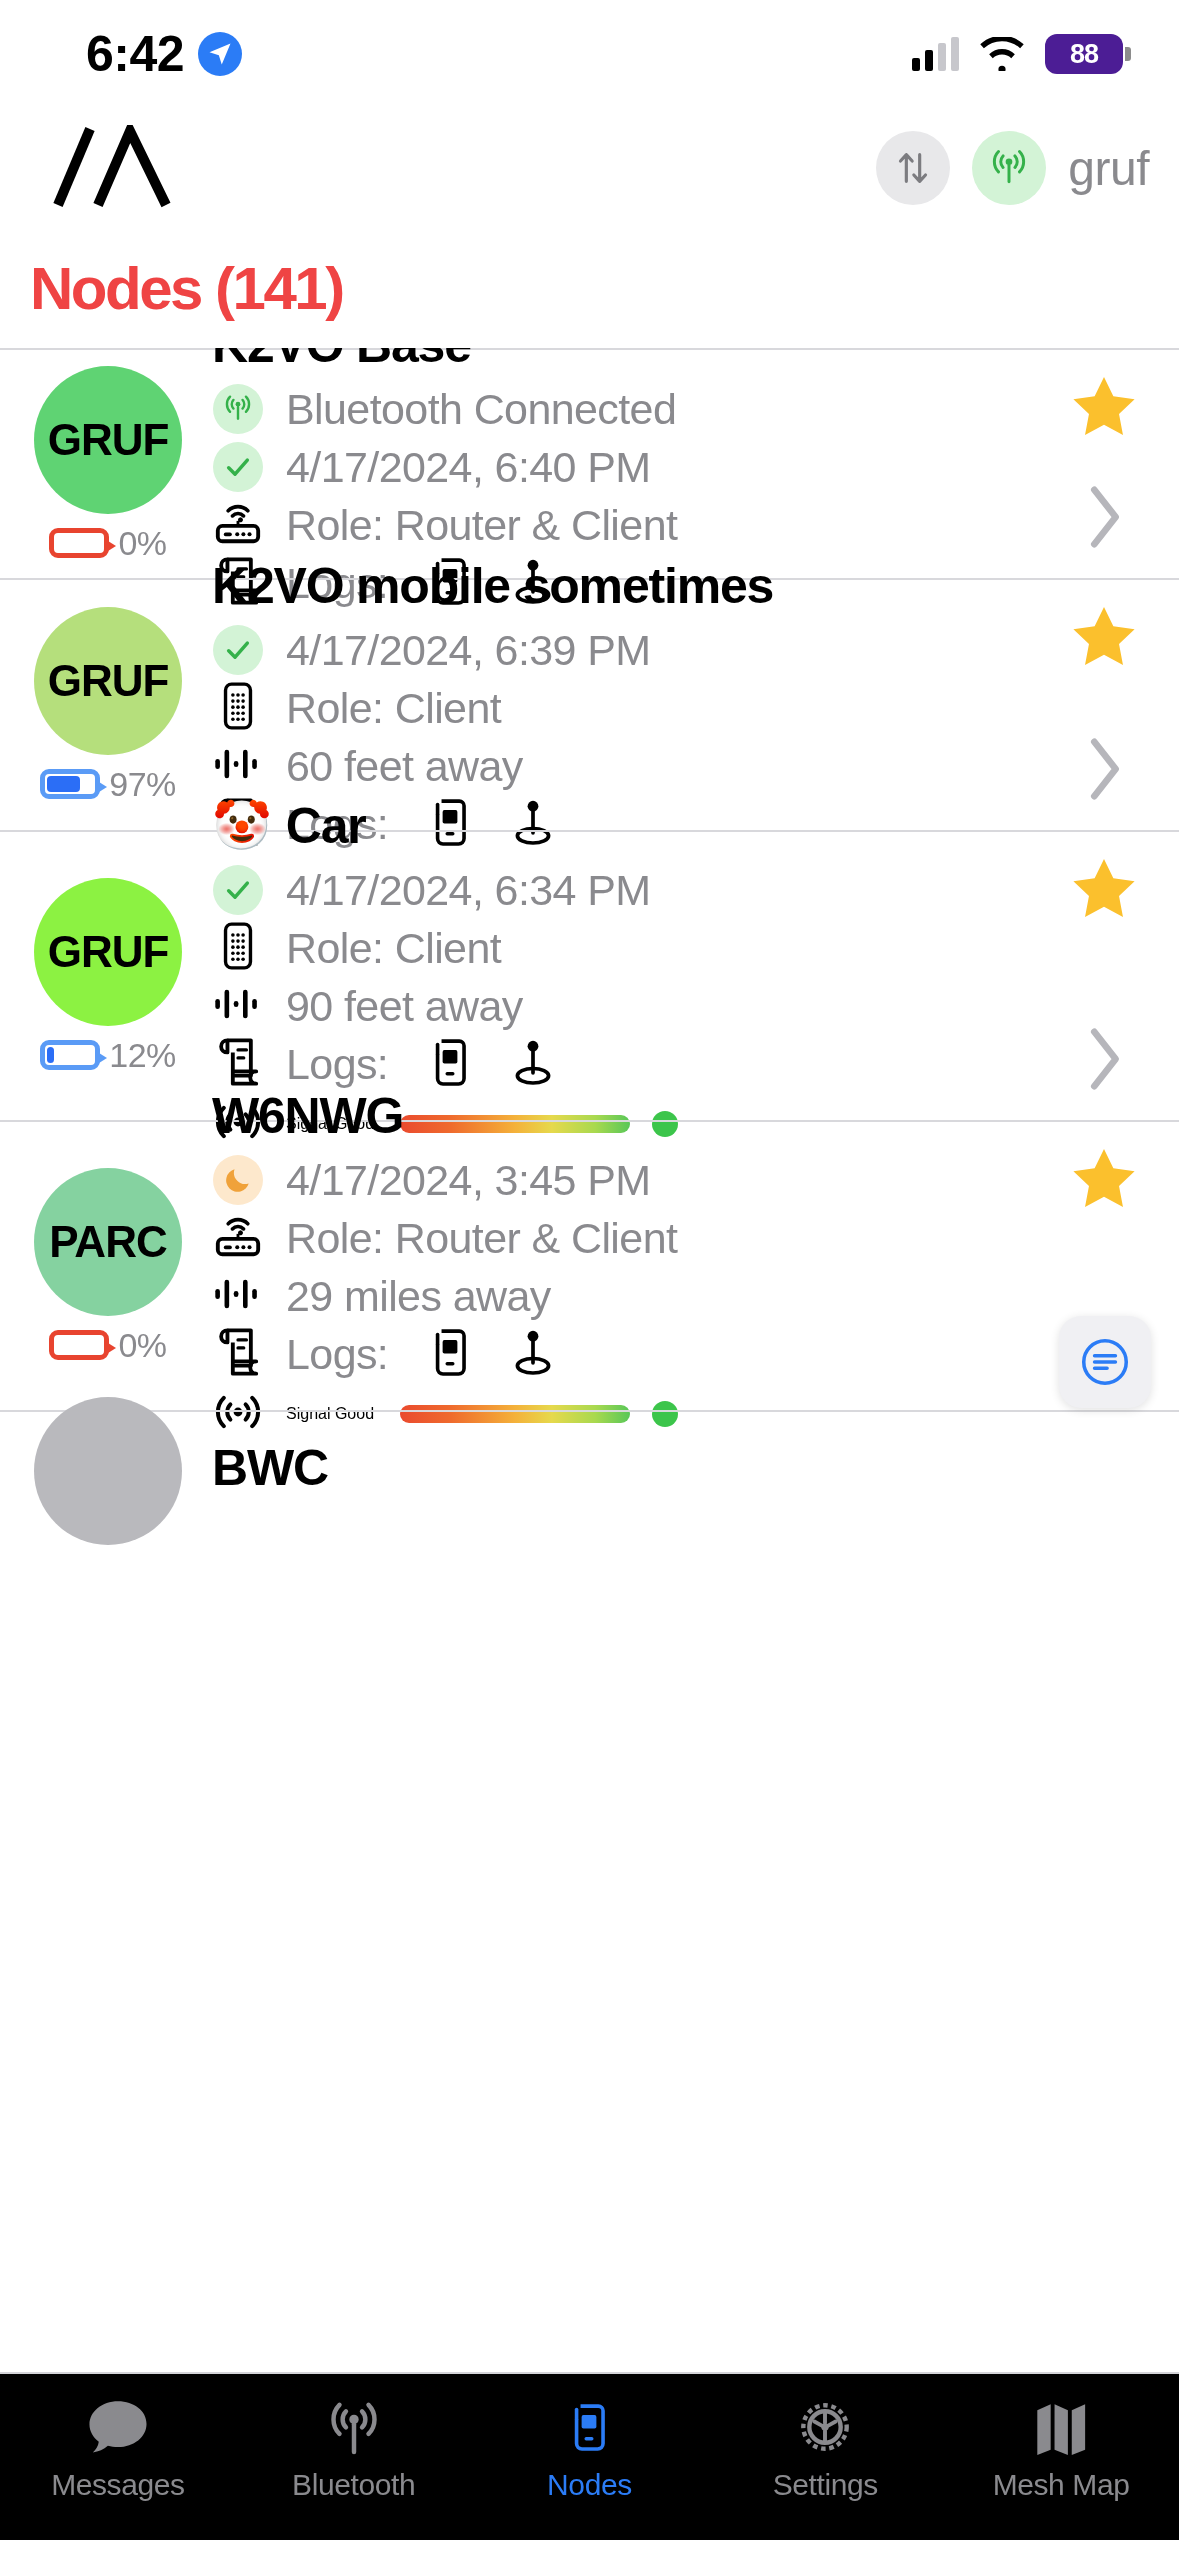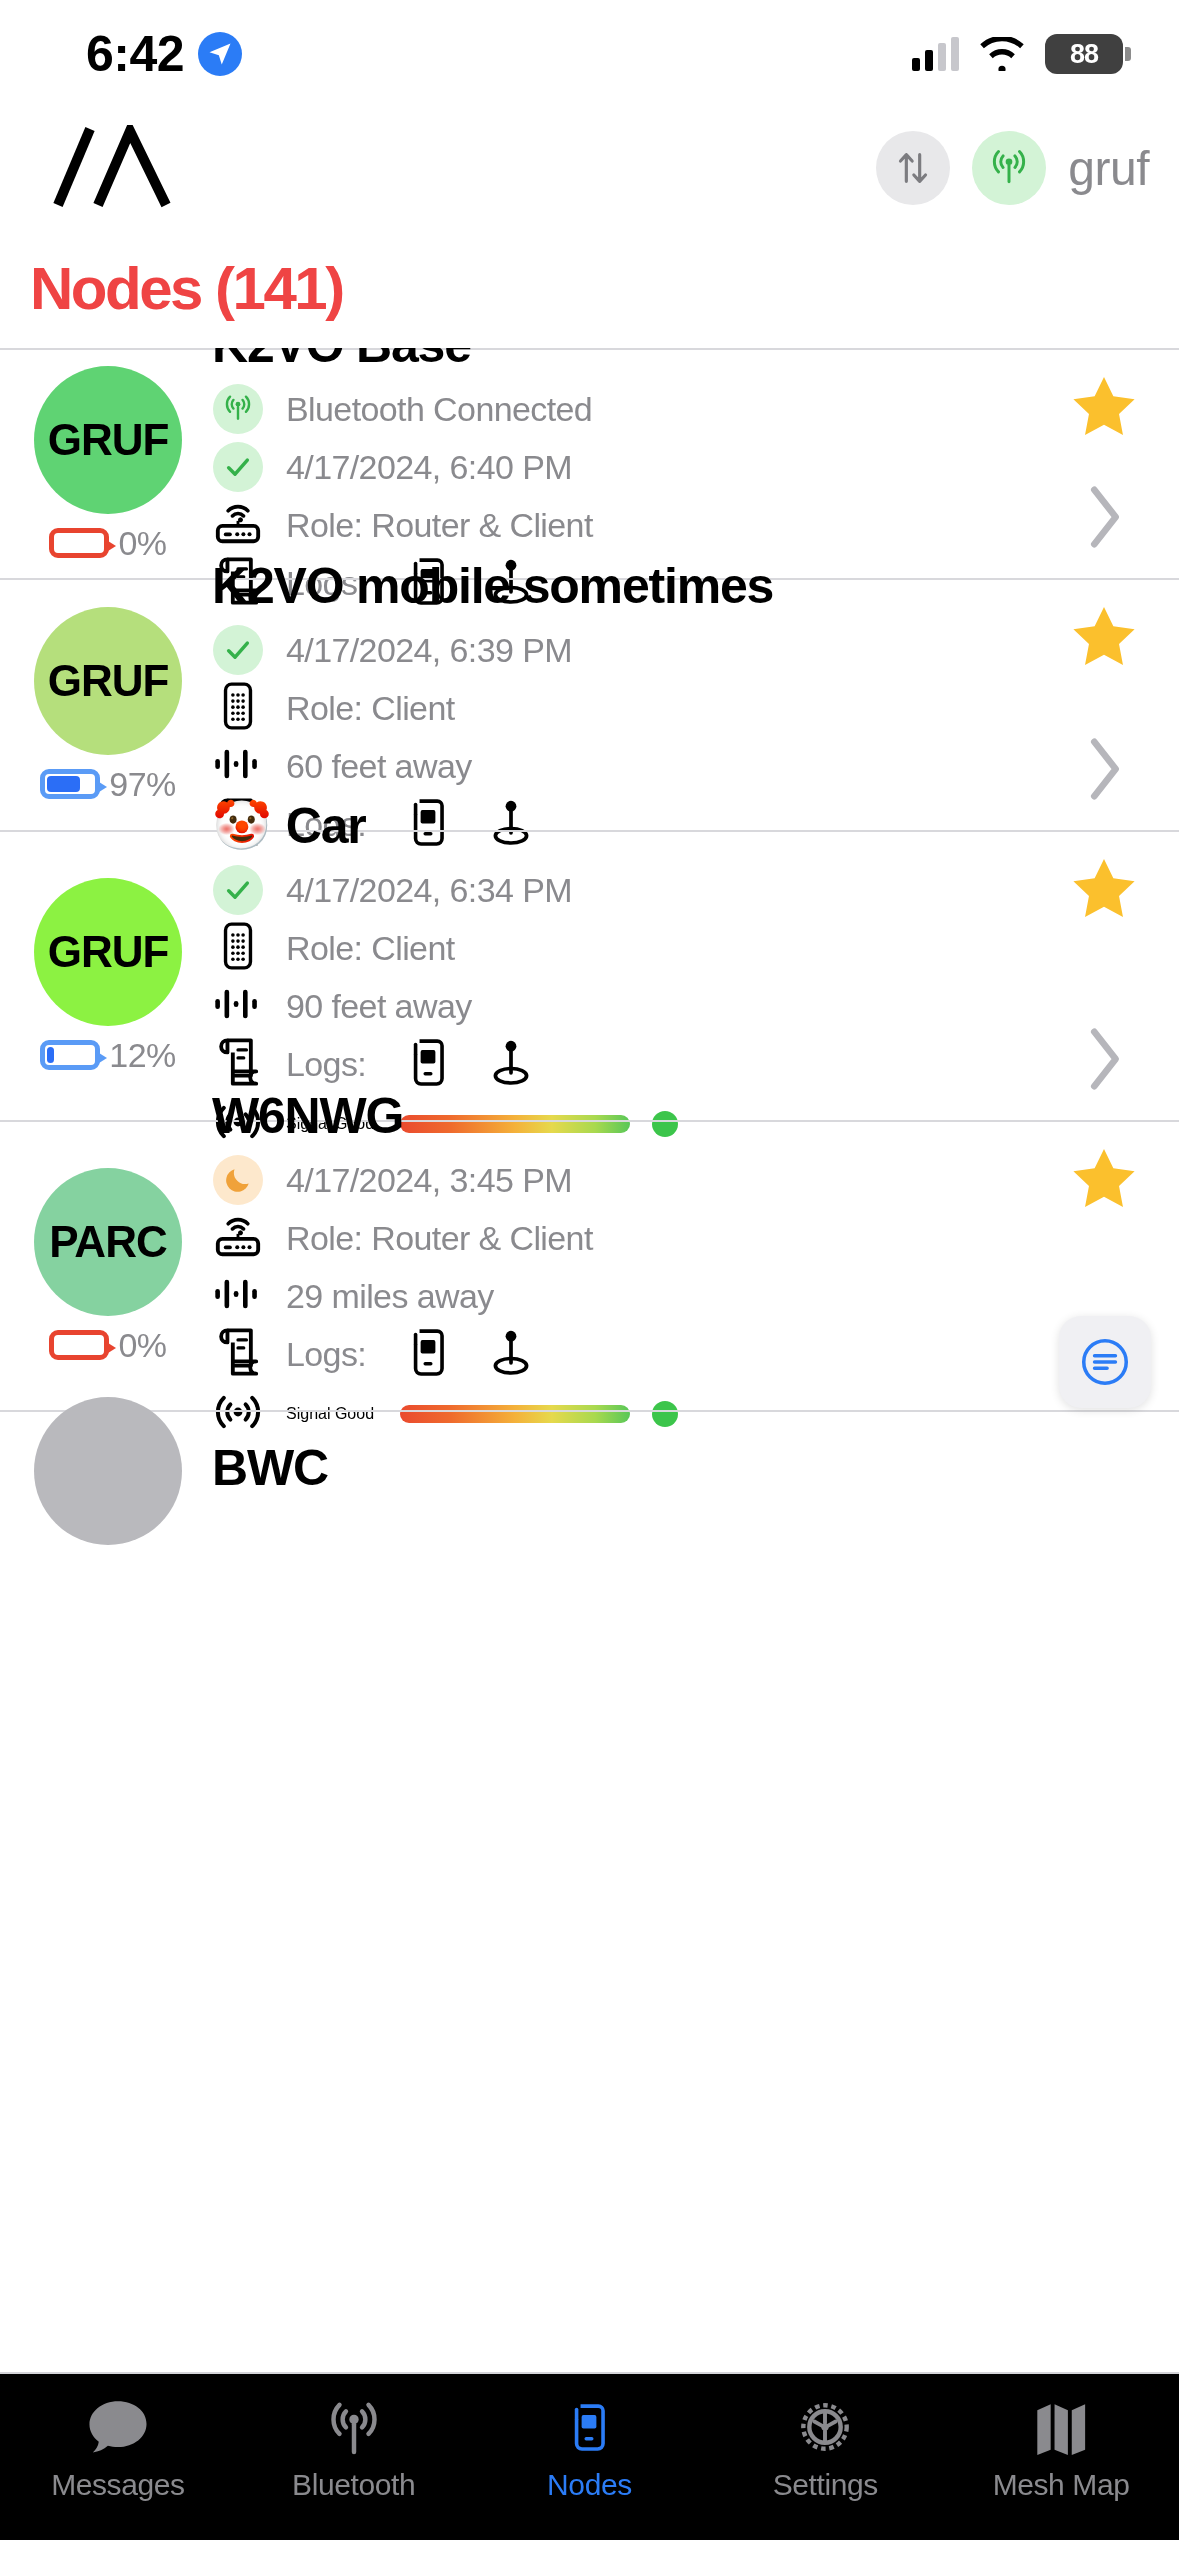--- a/index.html
+++ b/index.html
@@ -25,21 +25,21 @@
     display:flex;align-items:center;justify-content:center;
   }
   .sb-right{ display:flex; align-items:center; gap:20px; }
   .cell-bars{ display:flex; align-items:flex-end; gap:5px; height:34px; }
   .cell-bars i{ display:block; width:8px; border-radius:2px; background:#000; }
   .cell-bars i:nth-child(1){height:13px;}
   .cell-bars i:nth-child(2){height:21px;}
   .cell-bars i:nth-child(3){height:28px;background:#c7c7cc;}
   .cell-bars i:nth-child(4){height:34px;background:#c7c7cc;}
   .batt{
-    width:78px;height:40px;border-radius:12px;background:#404040;color:#fff;
+    width:78px;height:40px;border-radius:12px;background:#4c1d95;color:#fff;
     display:flex;align-items:center;justify-content:center;
     font-size:27px;font-weight:700;letter-spacing:-1px;position:relative;
   }
   .batt::after{
     content:"";position:absolute;right:-8px;top:13px;width:6px;height:14px;
     background:#000;border-radius:0 3px 3px 0;opacity:.45;
   }
 
   
   #nav-header{
@@ -111,21 +111,21 @@
     font-size:50px;font-weight:700;color:#000;letter-spacing:-1.2px;
     white-space:nowrap;
   }
   .detail{
     display:flex;align-items:center;gap:22px;height:58px;
   }
   .detail .ic{
     width:52px;flex:0 0 52px;display:flex;align-items:center;justify-content:center;
   }
   .detail .txt{
-    font-size:34px;color:#8a8a8e;letter-spacing:-0.6px;white-space:nowrap;
+    font-size:43px;color:#8a8a8e;letter-spacing:-0.6px;white-space:nowrap;
   }
   .badge-ic{
     width:50px;height:50px;border-radius:50%;background:#d3f3d6;
     display:flex;align-items:center;justify-content:center;
   }
   .logs-icons{ display:flex;align-items:center;gap:44px;margin-left:22px; }
 
   .signal-line{ display:flex;align-items:center;gap:22px;height:62px; }
   .signal-bar{
     flex:0 0 230px;height:18px;border-radius:9px;margin-left:4px;

